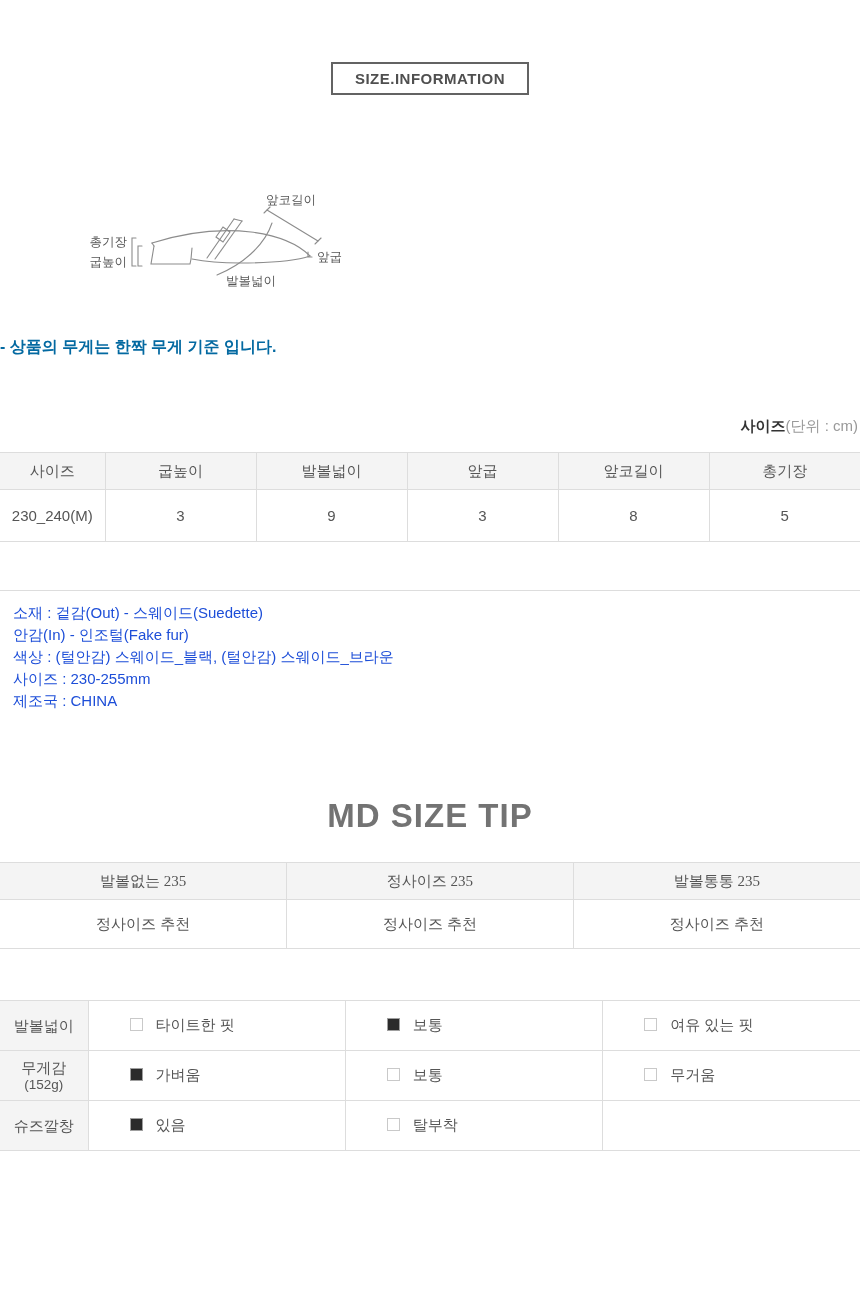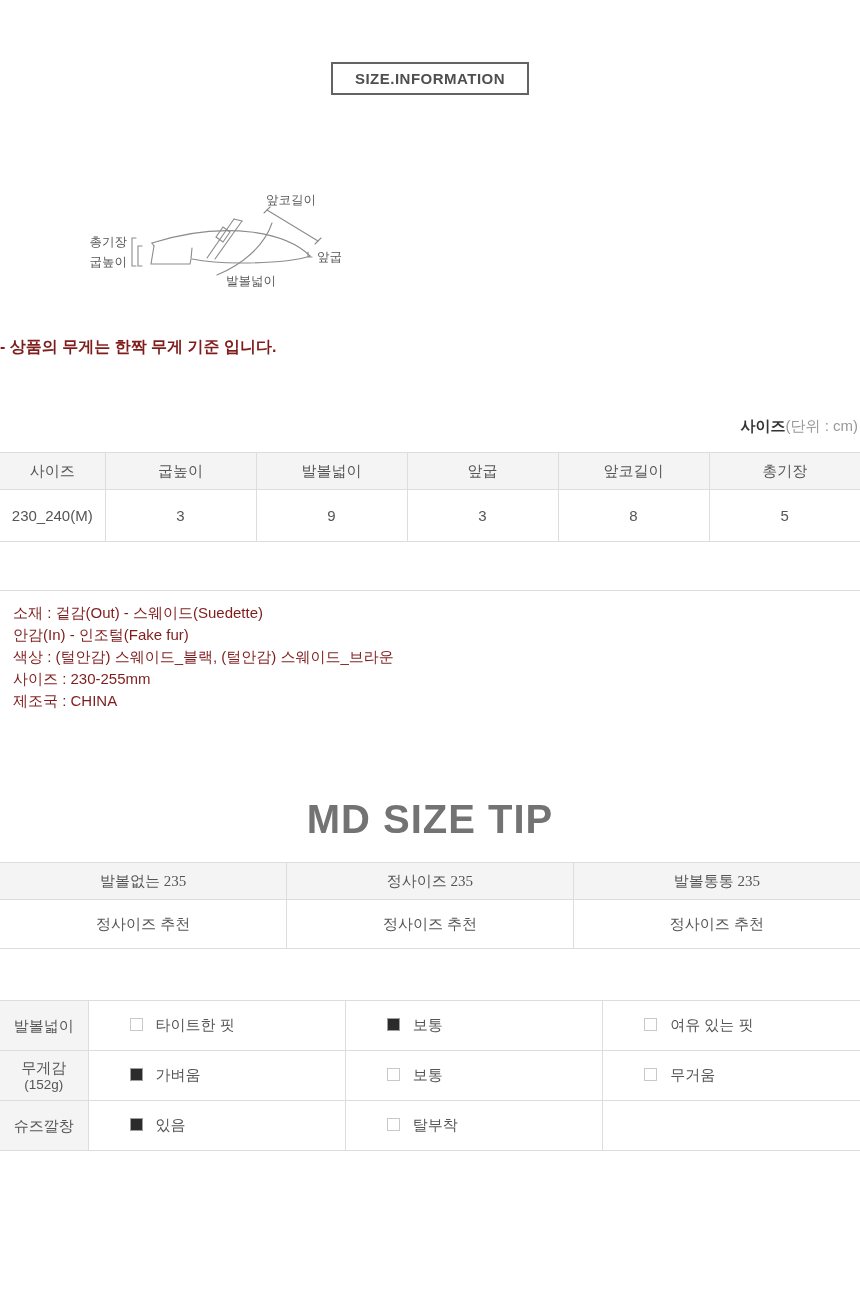--- a/index.html
+++ b/index.html
@@ -15,46 +15,46 @@
   
   .diagram { position:absolute; top:186px; left:55px; width:330px; height:115px; }
   .diagram svg { width:100%; height:100%; }
   .diagram text { font-size:12.5px; fill:#555; font-family:"Liberation Sans","DejaVu Sans",sans-serif; }
 
   
   .notes-right { position:absolute; top:200px; left:425px; width:433px; }
   .notes-right p { font-size:15.5px; font-weight:bold; color:#4a4a4a; line-height:1.42; margin-bottom:7px; }
 
   
-  .note-left { position:absolute; top:337px; left:0; font-size:16px; font-weight:bold; color:#7f1d1d; }
+  .note-left { position:absolute; top:337px; left:0; font-size:16px; font-weight:bold; color:#0369a1; }
 
   
   .size-caption { position:absolute; top:417px; right:2px; font-size:15px; }
   .size-caption .strong { font-weight:bold; color:#333; }
   .size-caption .unit { color:#999; }
 
   
   table.data-table { border-collapse:collapse; table-layout:fixed; width:860px; border-top:1px solid #9a9a9a; }
   table.data-table th, table.data-table td { border:1px solid #ddd; text-align:center;
     font-size:15px; font-weight:normal; color:#555; }
   table.data-table th:first-child, table.data-table td:first-child { border-left:none; }
   table.data-table th:last-child,  table.data-table td:last-child  { border-right:none; }
   table.data-table th { background:#f4f4f4; }
 
   .size-table { position:absolute; top:452px; left:0; }
   .size-table th { height:37px; }
   .size-table td { height:52px; }
 
   
   .product-info { position:absolute; top:590px; left:0; width:860px; border-top:1px solid #ddd; padding:11px 0 0 13px; }
-  .product-info p { font-size:15px; color:#7f1d1d; line-height:22px; }
+  .product-info p { font-size:15px; color:#1d4ed8; line-height:22px; }
 
   
   .md-title { position:absolute; top:797px; left:0; width:860px; text-align:center;
-    font-size:40px; font-weight:bold; color:#737373; letter-spacing:1px; }
+    font-size:33px; font-weight:bold; color:#737373; letter-spacing:1px; }
   .md-table { position:absolute; top:862px; left:0; }
   .md-table th { height:37px;font-family:Liberation Serif, serif; }
   .md-table td { height:49px; }
 
   
   .feature-table { position:absolute; top:1000px; left:0; }
   .feature-table td { height:50px; }
   .feature-table td.flabel { background:#f4f4f4; font-size:15px; color:#555; line-height:17px; }
   .feature-table td.flabel .sub { display:block; font-size:13.5px; }
   .feature-table td.opt { text-align:left; padding-left:41px; }

